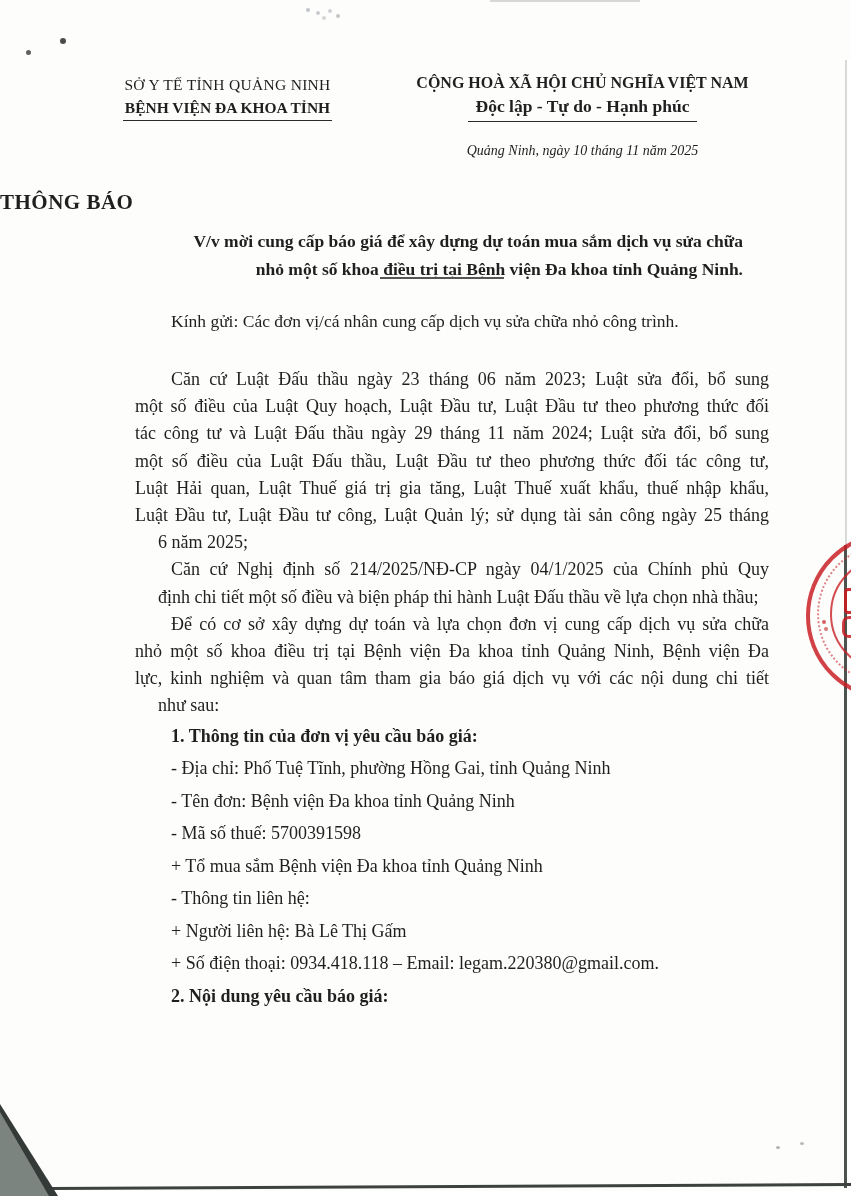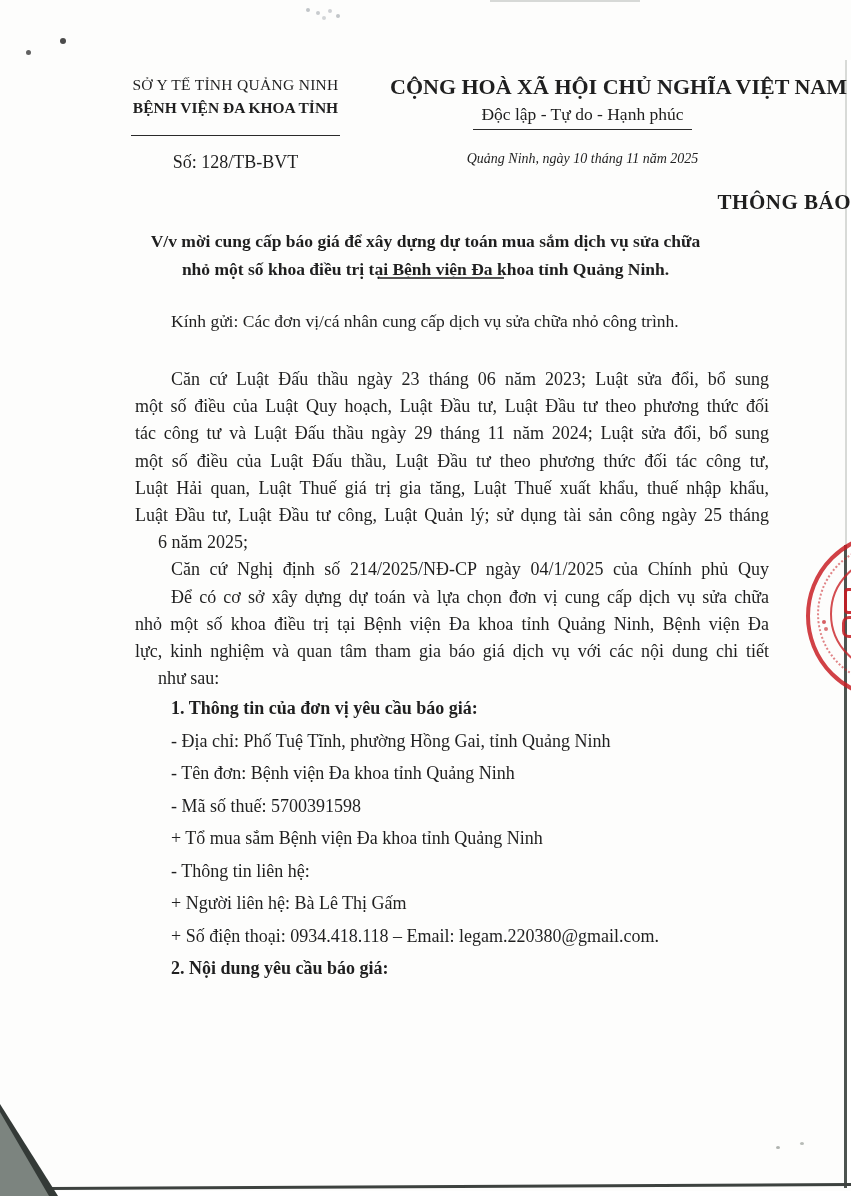--- a/index.html
+++ b/index.html
@@ -2,34 +2,34 @@
 <html lang="vi"><head>
 <meta charset="utf-8">
 <style>
   html,body { margin:0; padding:0; background:#e9e9e9; }
   .page {
     position:relative; width:851px; height:1200px; margin:0 auto;
     background:#fdfdfc; overflow:hidden;
     font-family:"Liberation Serif", serif; color:#1f1f1f;
   }
   
-  .header-left  { position:absolute; top:76px;  left:93px;  width:285px; text-align:center; }
+  .header-left  { position:absolute; top:76px;  left:85px;  width:285px; text-align:center; }
   .hl1 { font-size:15.5px; letter-spacing:.3px; white-space:nowrap; }
   .hl2 { font-size:15.5px; font-weight:bold; margin-top:5px; white-space:nowrap; }
-  .hl2 .u { display:inline-block; padding:0 2px 18px; border-bottom:1.6px solid #2a2a2a; }
+  .hl2 .u { display:inline-block; padding:0 2px 3px; border-bottom:1.6px solid #2a2a2a; }
   .doc-number { font-size:18px; margin-top:16px; }
   .header-right { position:absolute; top:74px; left:390px; width:385px; text-align:center; }
-  .hr1 { font-size:22px; font-weight:bold; white-space:nowrap; }
-  .hr2 { font-size:17.5px; font-weight:normal; margin-top:4px; }
+  .hr1 { font-size:16px; font-weight:bold; white-space:nowrap; }
+  .hr2 { font-size:17.5px; font-weight:bold; margin-top:4px; }
   .hr2 .u { display:inline-block; padding:0 8px 4px; border-bottom:1.6px solid #2a2a2a; }
   .dateline { font-size:14px; font-style:italic; margin-top:21px; white-space:nowrap; }
   
-  .title { position:absolute; top:190px; left:0; width:851px; text-align:right;
+  .title { position:absolute; top:190px; left:0; width:851px; text-align:left;
            font-size:21px; font-weight:bold; letter-spacing:.5px; }
-  .subject { position:absolute; top:227px; left:108px; width:635px; text-align:center;
+  .subject { position:absolute; top:227px; left:108px; width:635px; text-align:right;
              font-size:17.5px; font-weight:bold; line-height:28px; }
   .subject-rule { position:absolute; top:277px; left:380px; width:124px; height:0;
                   border-top:2px solid #555; }
   .salutation { position:absolute; top:311px; left:135px; width:660px;
                 padding-left:36px; font-size:17.5px; }
   
   .body-text { position:absolute; top:366px; left:135px; width:634px;
                font-size:18px; line-height:27.2px; }
   .jline { text-align:justify; text-align-last:justify; text-justify:inter-word; }
   .jline.last { text-align-last:left;margin-left:23px; }
@@ -93,21 +93,20 @@
     <div class="stamp-glyph1"></div>
     <div class="stamp-glyph2"></div>
     <div class="stamp-dot"></div>
   </div>
 
   <div class="header-left">
     <div class="hl1">SỞ Y TẾ TỈNH QUẢNG NINH</div>
     <div class="hl2">
       <span class="u">BỆNH VIỆN ĐA KHOA TỈNH</span>
     </div>
-    <div class="doc-number">Số: 128/TB-BVT</div>
   </div>
 
   <div class="header-right">
     <div class="hr1">CỘNG HOÀ XÃ HỘI CHỦ NGHĨA VIỆT NAM</div>
     <div class="hr2">
       <span class="u">Độc lập - Tự do - Hạnh phúc</span>
     </div>
     <div class="dateline">Quảng Ninh, ngày 10 tháng 11 năm 2025</div>
   </div>
 
@@ -125,20 +124,21 @@
       <div class="jline indent">Căn cứ Luật Đấu thầu ngày 23 tháng 06 năm 2023; Luật sửa đổi, bổ sung</div>
       <div class="jline">một số điều của Luật Quy hoạch, Luật Đầu tư, Luật Đầu tư theo phương thức đối</div>
       <div class="jline">tác công tư và Luật Đấu thầu ngày 29 tháng 11 năm 2024; Luật sửa đổi, bổ sung</div>
       <div class="jline">một số điều của Luật Đấu thầu, Luật Đầu tư theo phương thức đối tác công tư,</div>
       <div class="jline">Luật Hải quan, Luật Thuế giá trị gia tăng, Luật Thuế xuất khẩu, thuế nhập khẩu,</div>
       <div class="jline">Luật Đầu tư, Luật Đầu tư công, Luật Quản lý; sử dụng tài sản công ngày 25 tháng</div>
       <div class="jline last">6 năm 2025;</div>
     </div>
     <div class="para">
       <div class="jline indent">Căn cứ Nghị định số 214/2025/NĐ-CP ngày 04/1/2025 của Chính phủ Quy</div>
+      <div class="jline last">định chi tiết một số điều và biện pháp thi hành Luật Đấu thầu về lựa chọn nhà thầu;</div>
     </div>
     <div class="para">
       <div class="jline indent">Để có cơ sở xây dựng dự toán và lựa chọn đơn vị cung cấp dịch vụ sửa chữa</div>
       <div class="jline">nhỏ một số khoa điều trị tại Bệnh viện Đa khoa tỉnh Quảng Ninh, Bệnh viện Đa</div>
       <div class="jline">lực, kinh nghiệm và quan tâm tham gia báo giá dịch vụ với các nội dung chi tiết</div>
       <div class="jline last">như sau:</div>
     </div>
 
     <div class="sec-heading">1. Thông tin của đơn vị yêu cầu báo giá:</div>
     <div class="item">- Địa chỉ: Phố Tuệ Tĩnh, phường Hồng Gai, tỉnh Quảng Ninh</div>

